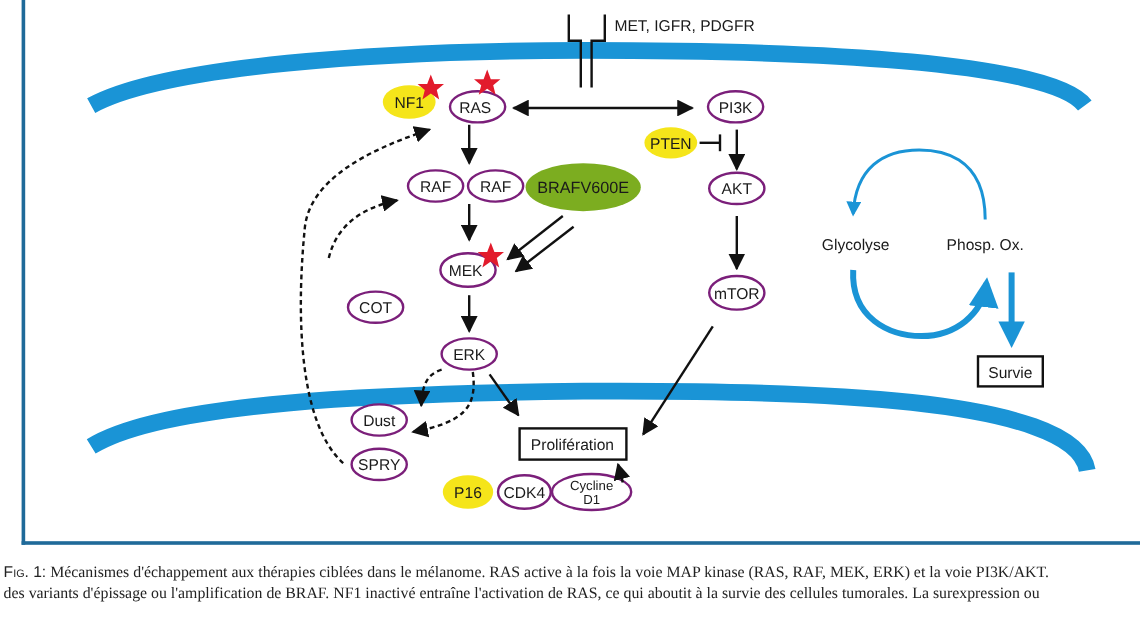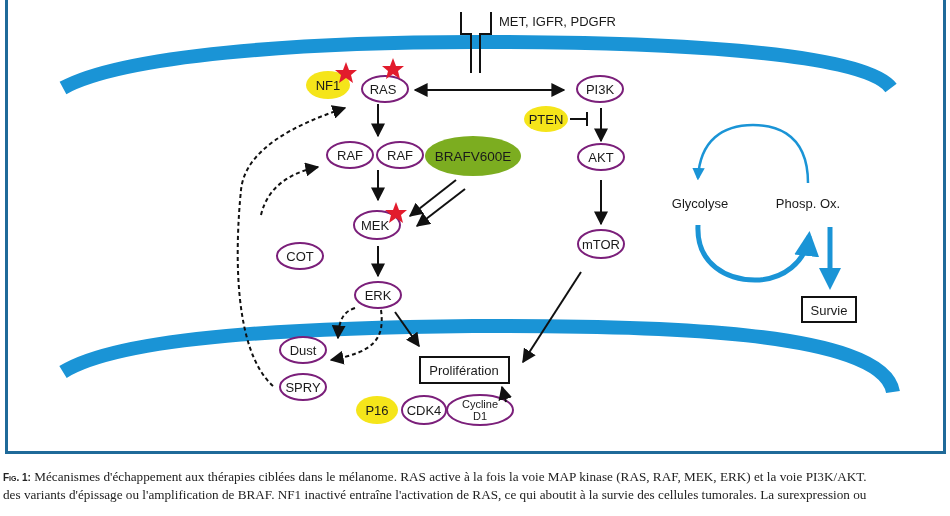--- a/index.html
+++ b/index.html
@@ -1,22 +1,22 @@
 <!DOCTYPE html>
 <html><head>
 <meta charset="utf-8">
 <style>
   html, body { margin: 0; padding: 0; background: #ffffff; }
   body { width: 950px; height: 516px; position: relative; overflow: hidden; font-family: "Liberation Sans", sans-serif; }
-  #diagram { position: absolute; left: 3px; top: 0; width: 904px; height: 460px; }
+  #diagram { position: absolute; left: 16px; top: 0; width: 904px; height: 460px; }
   .frame { position: absolute; left: 2px; top: -4px; width: 941px; height: 458px; border: 3px solid #1f6a99; border-top: none; box-sizing: border-box; }
   svg text { font-family: "Liberation Sans", sans-serif; fill: #1a1a1a; }
   .caption { position: absolute; left: 3px; top: 469px; width: 944px; font-family: "Liberation Serif", serif; font-size: 13.2px; line-height: 16.5px; color: #222; white-space: nowrap; }
   .caption .line { display: block; overflow: hidden; }
-  .fig-label { font-family: "Liberation Sans", sans-serif; font-weight: bold; font-variant: small-caps; font-size: 10px; }
+  .fig-label { font-family: "Liberation Sans", sans-serif; font-weight: normal; font-variant: small-caps; font-size: 13px; }
 </style>
 </head>
 <body>
 
 <div id="diagram">
   <div class="frame"></div>
   <svg width="950" height="460" viewBox="0 0 950 460">
     <defs>
       <marker id="ah" viewBox="0 0 10 10" refX="9" refY="5" markerWidth="7" markerHeight="7" orient="auto-start-reverse">
         <path d="M0,0 L10,5 L0,10 z" fill="#111"></path>

